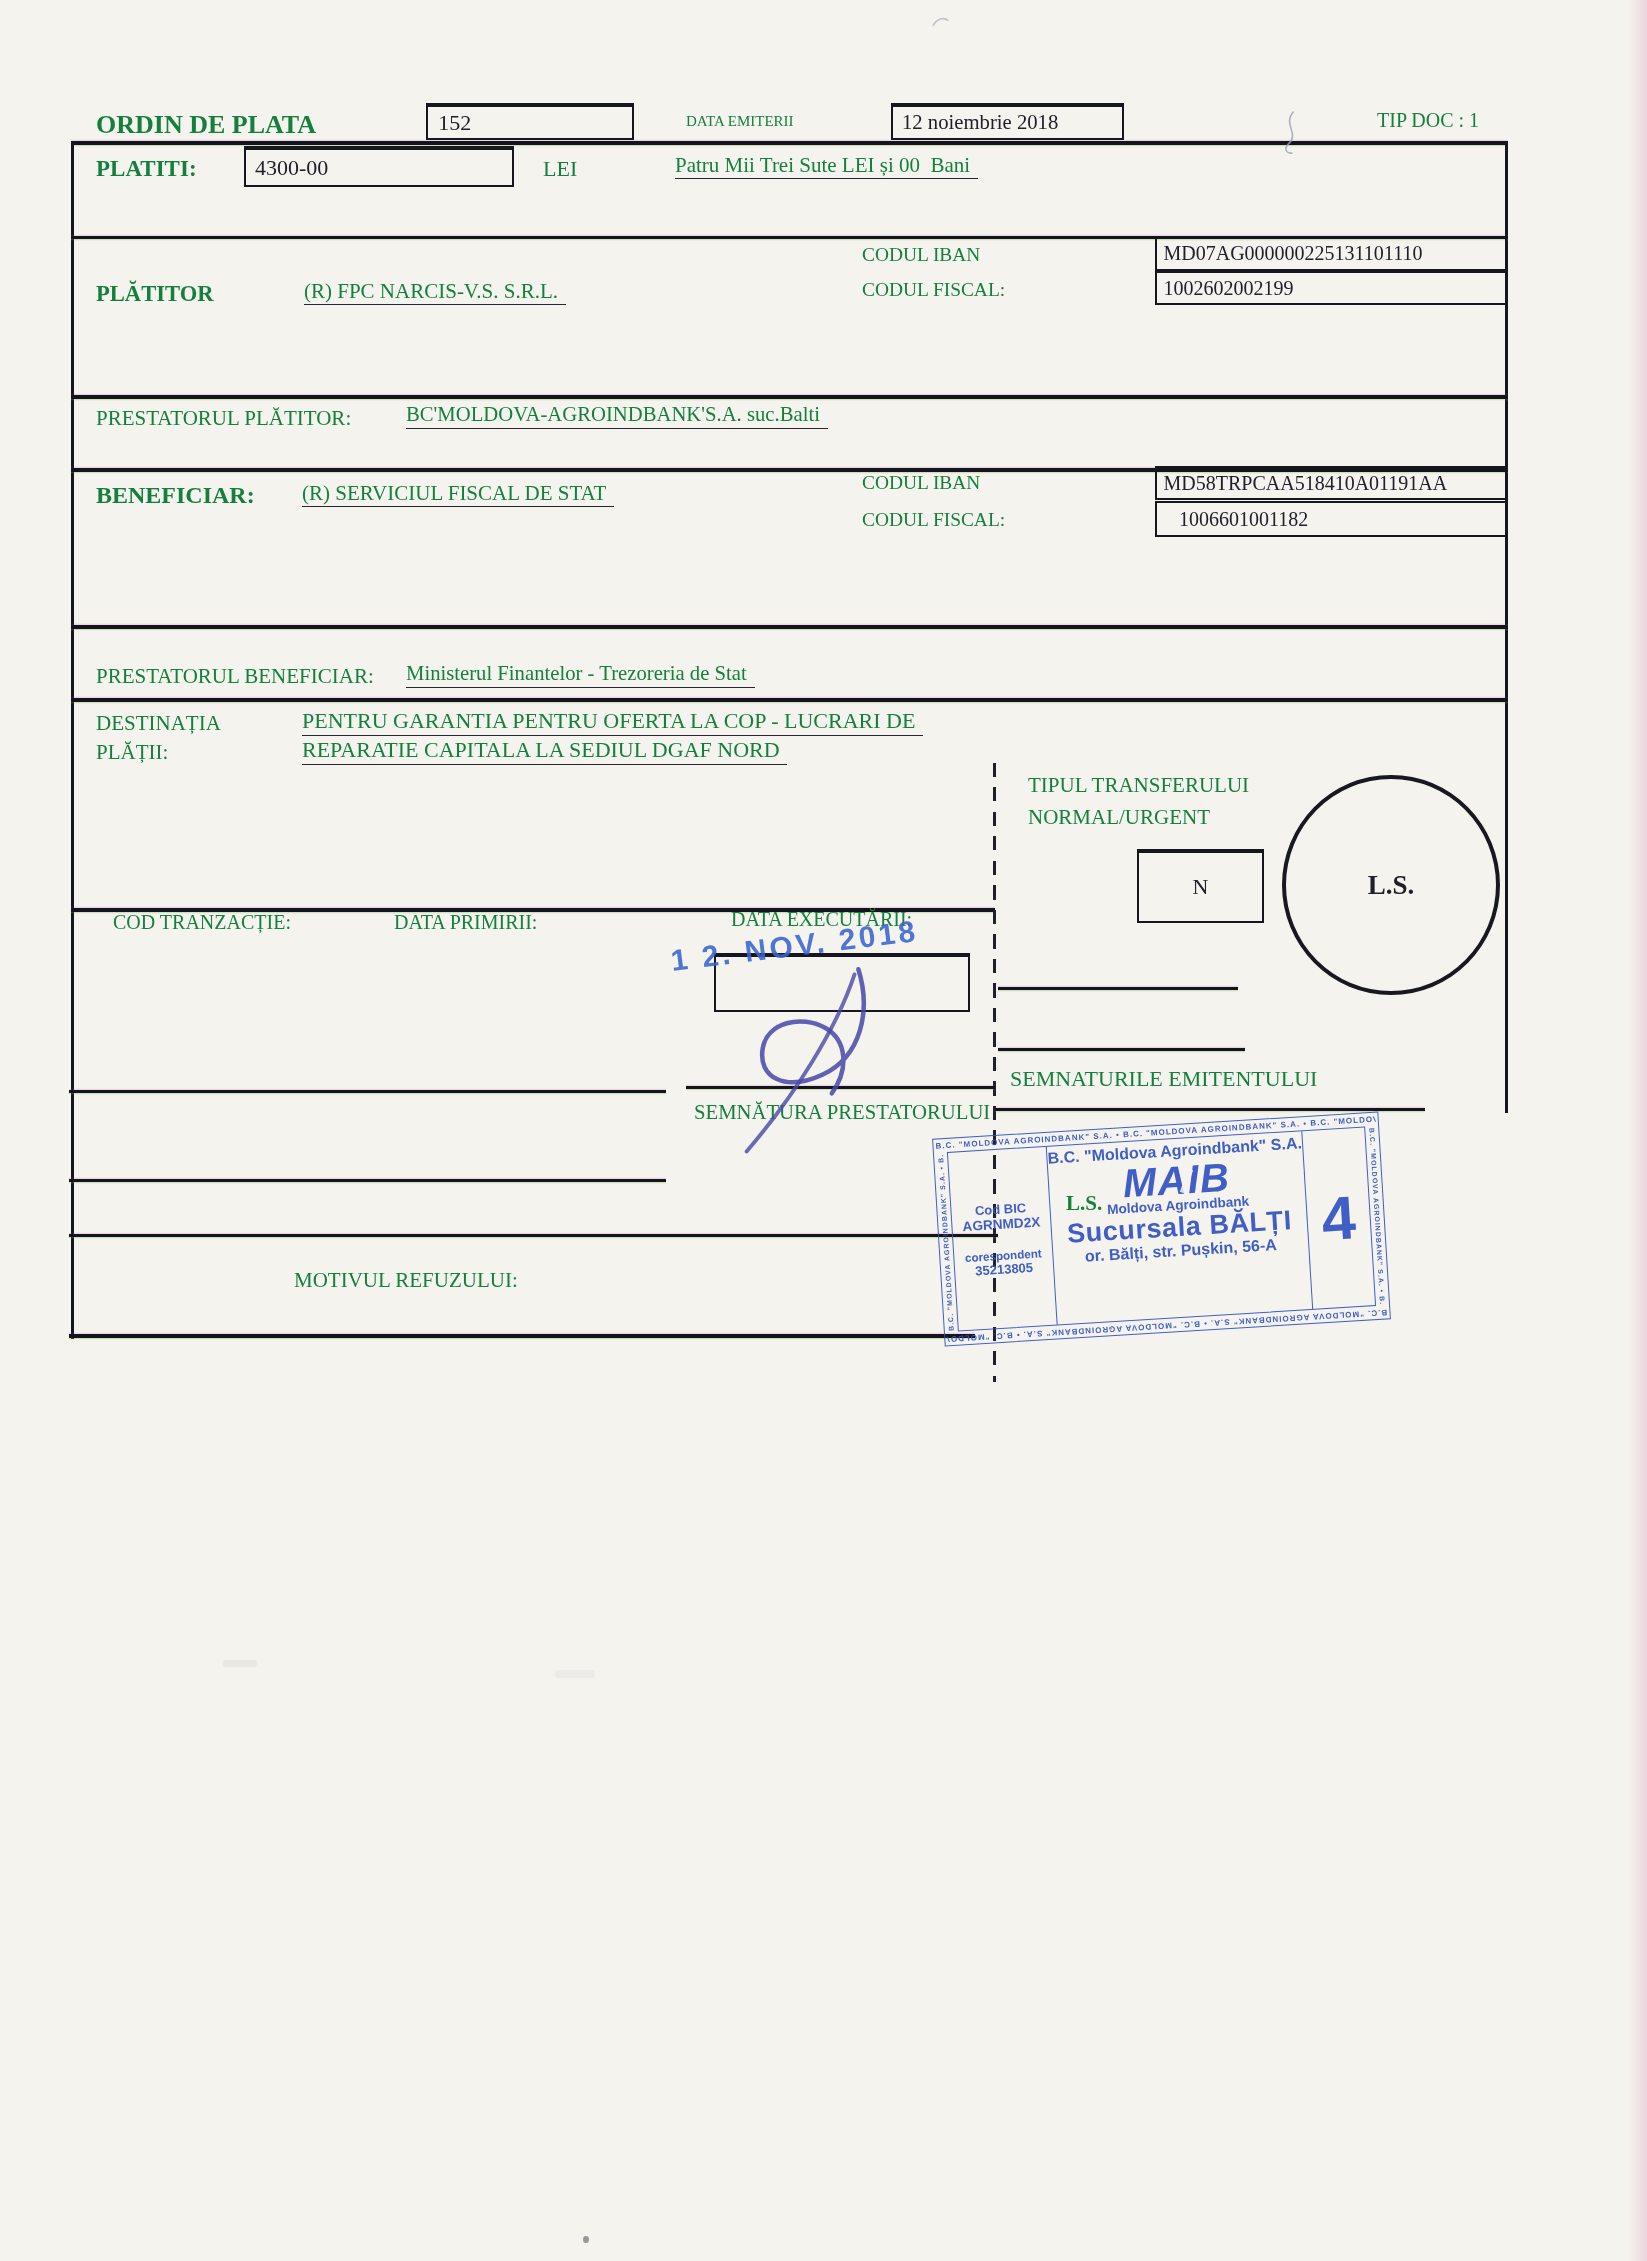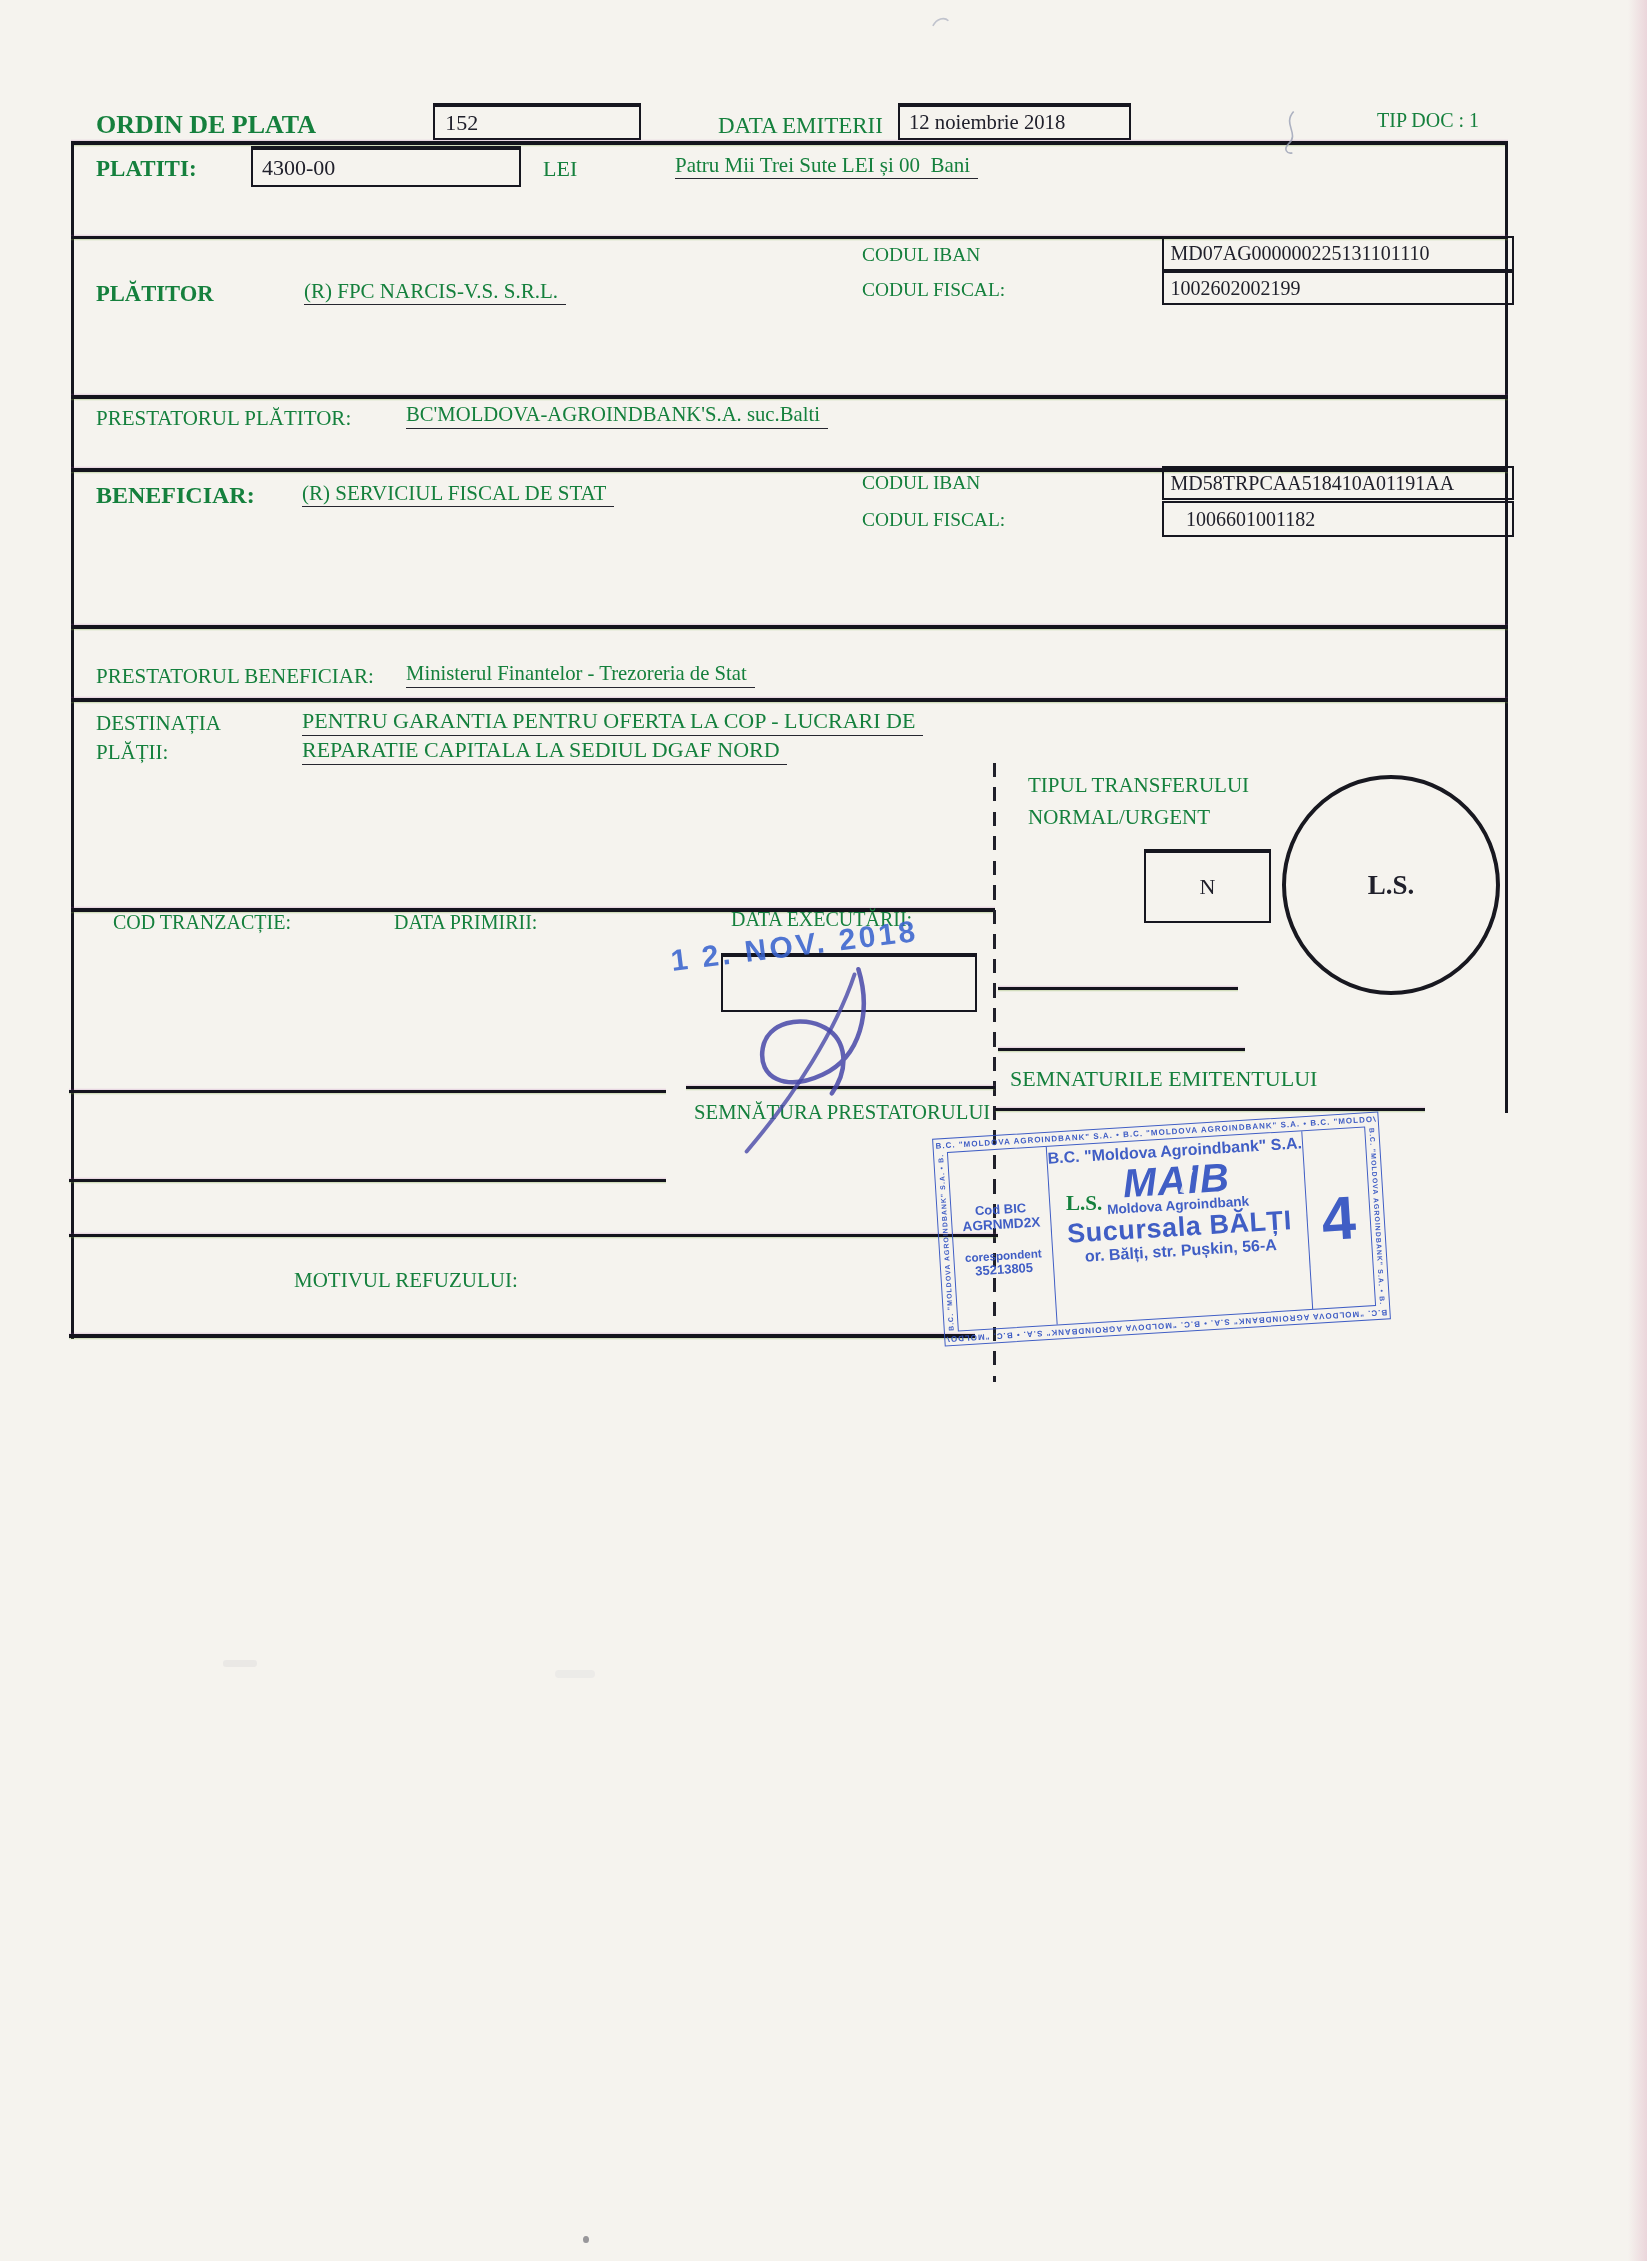--- a/index.html
+++ b/index.html
@@ -5,21 +5,21 @@
   html,body{margin:0;padding:0;background:#d8d5cf;}
   .paper{position:relative;width:1647px;height:2261px;background:#f5f3ee;overflow:hidden;
          font-family:"Liberation Serif","DejaVu Serif",serif;color:#20202b;}
   .t{position:absolute;line-height:1.05;white-space:pre;color:#15803d;}
   .b{font-weight:700;}
   .u{border-bottom:1.9px solid #26262f;padding-bottom:2px;padding-right:7.8px;}
   .ln{position:absolute;background:#14141d;
       box-shadow:0 1.3px 0 rgba(120,165,60,.28),0 -1.3px 0 rgba(165,70,165,.16);}
   .vln{position:absolute;background:#16161f;}
   .bx{position:absolute;border:2.6px solid #16161f;border-top-width:4.5px;box-sizing:border-box;
-      display:flex;align-items:center;background:transparent;margin-left:7px;}
+      display:flex;align-items:center;background:transparent;}
   .bx span{white-space:pre;}
   .dash{position:absolute;width:3.2px;
         background:repeating-linear-gradient(180deg,#20202a 0 14px,transparent 14px 24.5px);}
   .circle{position:absolute;border:4.5px solid #181820;border-radius:50%;
           display:flex;align-items:center;justify-content:center;box-sizing:border-box;}
   
   .stamp{position:absolute;left:938px;top:1125px;width:447px;height:208px;
          transform:rotate(-3.5deg);color:#3353c2;opacity:.93;z-index:3;
          font-family:"Liberation Sans","DejaVu Sans",sans-serif;}
   .stamp .outer{position:absolute;inset:0;border:1.9px solid currentColor;}
@@ -45,21 +45,21 @@
 </style>
 </head>
 <body>
 
 <div class="paper">
 
   <div class="t b" style="left:96px;top:111px;font-size:26px;">ORDIN DE PLATA</div>
   <div class="bx" style="left:426px;top:103px;width:208px;height:37px;">
     <span style="padding-left:10.3px;font-size:22px;">152</span>
   </div>
-  <div class="t" style="left:686px;top:114px;font-size:23px;margin-left:32px;">DATA EMITERII</div>
+  <div class="t" style="left:686px;top:114px;font-size:15px;">DATA EMITERII</div>
   <div class="bx" style="left:891px;top:103px;width:233px;height:37px;">
     <span style="padding-left:9px;font-size:20.7px;">12 noiembrie 2018</span>
   </div>
   <div class="t" style="left:1377px;top:110px;font-size:20px;">TIP DOC : 1</div>
 
   <div class="ln" style="left:71px;top:141px;width:1437px;height:3.9px;"></div>
   <div class="vln" style="left:71px;top:141px;width:3.2px;height:1198px;"></div>
   <div class="vln" style="left:1505px;top:141px;width:3.2px;height:972px;"></div>
   <div class="ln" style="left:71px;top:236px;width:1437px;height:3.2px;"></div>
   <div class="ln" style="left:71px;top:395px;width:1437px;height:3.9px;"></div>

